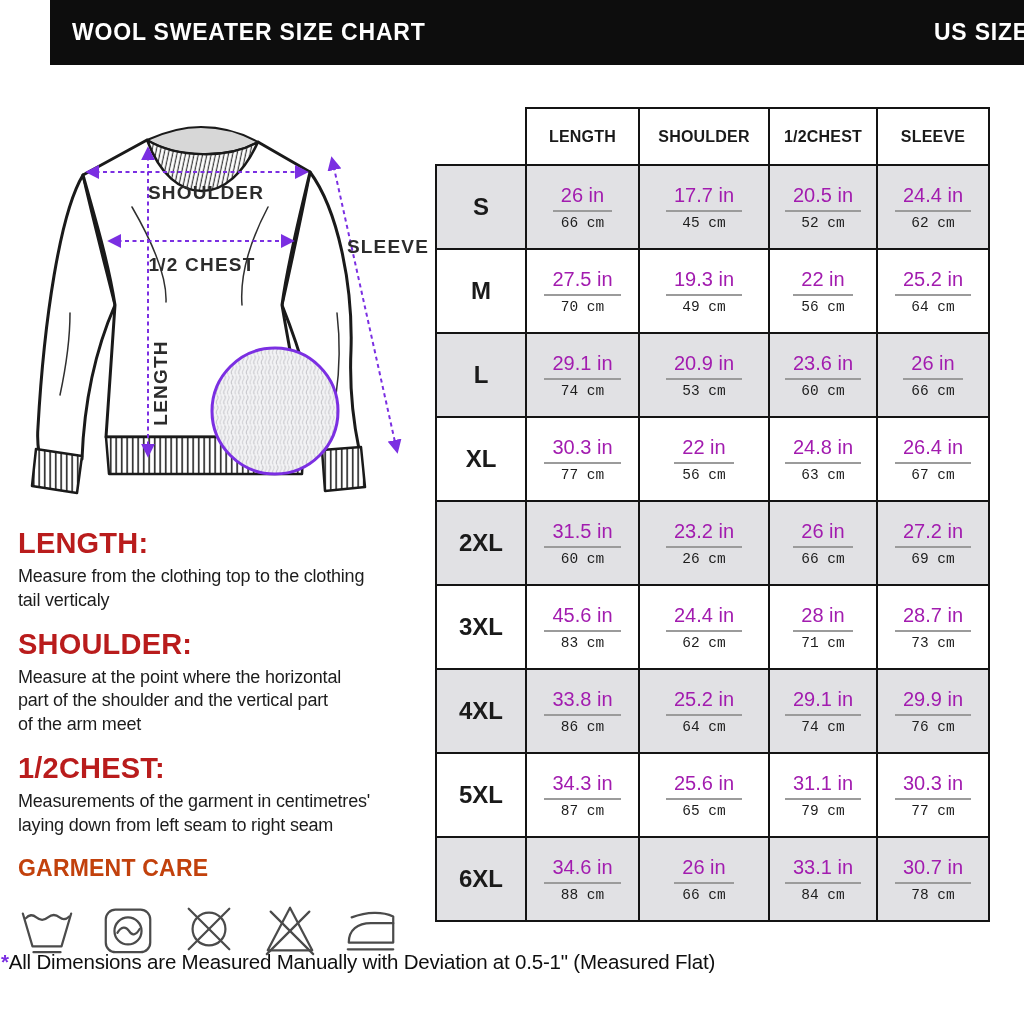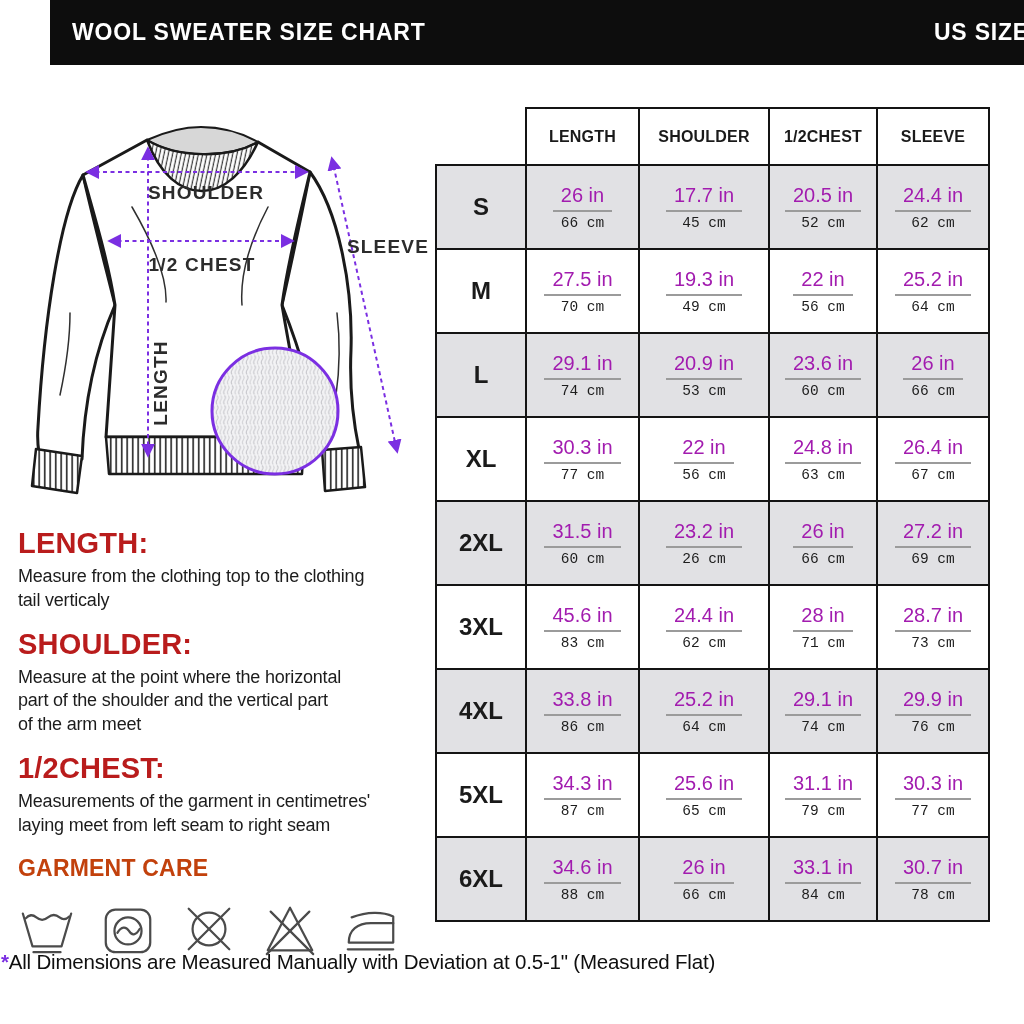--- a/index.html
+++ b/index.html
@@ -311,21 +311,21 @@
   <p class="def-desc">Measure from the clothing top to the clothing
 tail verticaly</p>
 
   <div class="def-term">SHOULDER:</div>
   <p class="def-desc">Measure at the point where the horizontal
 part of the shoulder and the vertical part
 of the arm meet</p>
 
   <div class="def-term">1/2CHEST:</div>
   <p class="def-desc">Measurements of the garment in centimetres'
-laying meet from left seam to right seam</p>
+laying down from left seam to right seam</p>
 
   <div class="care-title">GARMENT CARE</div>
 
   <div class="care-icons">
 
     <svg width="58" height="62" viewBox="0 0 60 64" fill="none" stroke="#4b4b4b" stroke-width="2.3" stroke-linecap="round" stroke-linejoin="round">
       <path d="M5,16 L15,50 L45,50 L55,16"></path>
       <path d="M8,21 Q13,15 19,20 Q25,25 31,20 Q37,15 43,20 Q48,24 53,19"></path>
       <path d="M16,56 L44,56"></path>
     </svg>

